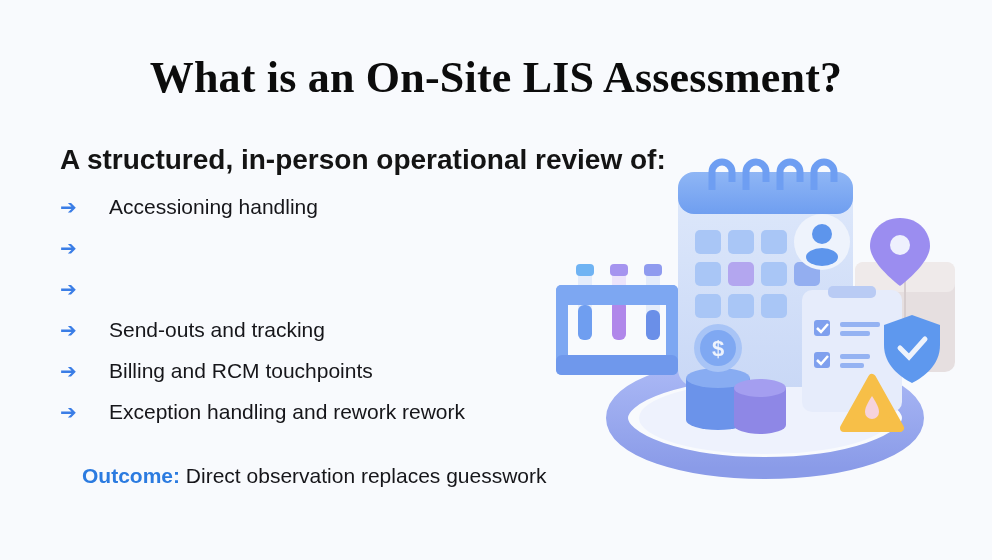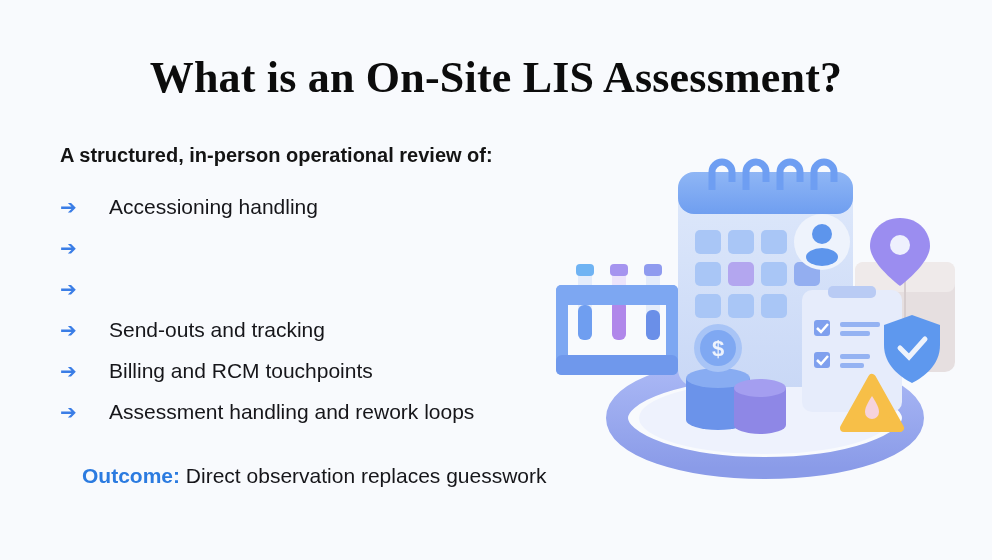--- a/index.html
+++ b/index.html
@@ -11,21 +11,21 @@
       color: #111418;
     }
     .title {
       position: absolute; left: 0; top: 52px; width: 992px;
       text-align: center;
       font-family: "Liberation Serif", "DejaVu Serif", serif;
       font-size: 44px; color: #0c0c0c; letter-spacing: 0.2px;
     }
     .intro {
       position: absolute; left: 60px; top: 144px;
-      font-size: 20px; font-weight: bold; color: #141414;
+      font-size: 28px; font-weight: bold; color: #141414;
     }
     .bullets {
       position: absolute; left: 60px; top: 186px;
       list-style: none; margin: 0; padding: 0;
     }
     .bullets li {
       height: 41px; display: flex; align-items: center;
       font-size: 21px; color: #16161a;
     }
     .arrow {
@@ -59,21 +59,21 @@
   <li>
       <span class="arrow">➔</span>
       <span>Send-outs and tracking</span>
     </li>
   <li>
       <span class="arrow">➔</span>
       <span>Billing and RCM touchpoints</span>
     </li>
   <li>
       <span class="arrow">➔</span>
-      <span>Assessment handling and rework loops</span>
+      <span>Exception handling and rework rework</span>
     </li>
 </ul>
 
 <div class="outcome">
   <span class="label">Outcome:</span>
   <span>Direct observation replaces guesswork</span>
 </div>
 
 <svg class="illus" viewBox="0 0 420 340" xmlns="http://www.w3.org/2000/svg">
   <defs>

